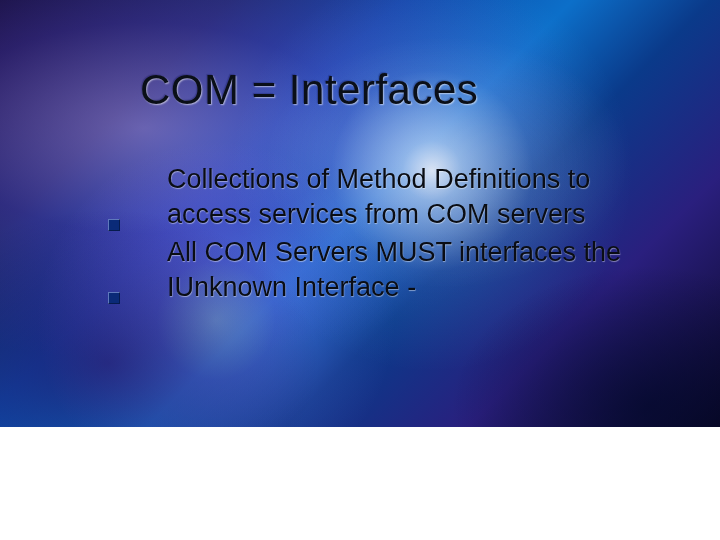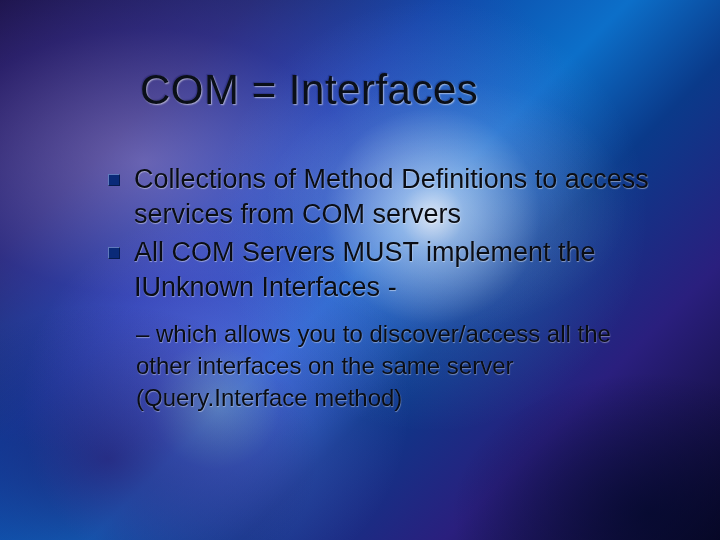--- a/index.html
+++ b/index.html
@@ -6,21 +6,21 @@
     margin: 0;
     padding: 0;
     width: 720px;
     height: 540px;
     overflow: hidden;
     font-family: Tahoma, Verdana, Arial, sans-serif;
   }
   .slide {
     position: relative;
     width: 720px;
-    height: 540px;
+    height: 427px;
     background:
       radial-gradient(circle at 60% 40%, rgba(255,255,255,0.8) 0%, rgba(200,230,255,0.55) 6%, rgba(120,180,255,0.15) 20%, rgba(0,0,0,0) 40%),
       radial-gradient(circle at 30% 75%, rgba(255,255,255,0.35) 0%, rgba(180,120,255,0.25) 10%, rgba(0,0,0,0) 30%),
       radial-gradient(ellipse at 20% 30%, rgba(210,160,255,0.45) 0%, rgba(100,60,200,0.35) 25%, rgba(0,0,0,0) 55%),
       linear-gradient(135deg, #0a0a2a 0%, #14285f 20%, #0d4aa8 35%, #0c6fc9 50%, #0a3a8a 62%, #2a1f7e 78%, #0a0725 100%);
     color: #070a12;
   }
   .slide::before {
     content: "";
     position: absolute;
@@ -42,26 +42,27 @@
     text-shadow: 1px 1px 1.5px rgba(255,255,255,0.55), -1px -1px 1px rgba(0,0,60,0.25);
   }
   .body {
     position: absolute;
     left: 108px;
     right: 60px;
     top: 162px;
   }
   .bullet {
     display: flex;
-    align-items: flex-start;
+    align-items: flex-end;
     margin-bottom: 4px;
     font-size: 27px;
     line-height: 1.28;
     color: #0a0d14;
     text-shadow: 0.5px 0.5px 1px rgba(255,255,255,0.45);
+    gap: 33px;
   }
   .sq {
     flex: 0 0 auto;
     width: 12px;
     height: 12px;
     margin-top: 12px;
     margin-right: 14px;
     background: #0a2a78;
     box-shadow: inset -1px -1px 0 rgba(0,0,0,0.35), inset 1px 1px 0 rgba(180,200,255,0.5);
   }
@@ -81,20 +82,17 @@
 <div class="slide">
   <div class="title">COM = Interfaces</div>
 
   <div class="body">
     <div class="bullet">
       <div class="sq"></div>
       <div class="bt">Collections of Method Definitions to access services from COM servers</div>
     </div>
     <div class="bullet">
       <div class="sq"></div>
-      <div class="bt">All COM Servers MUST implement the IUnknown Interfaces -</div>
+      <div class="bt">All COM Servers MUST interfaces the IUnknown Interface -</div>
     </div>
 
-    <div class="sub">
-      <span>– which allows you to discover/access all the other interfaces on the same server (Query.Interface method)</span>
-    </div>
   </div>
 </div>
 
 </body></html>

